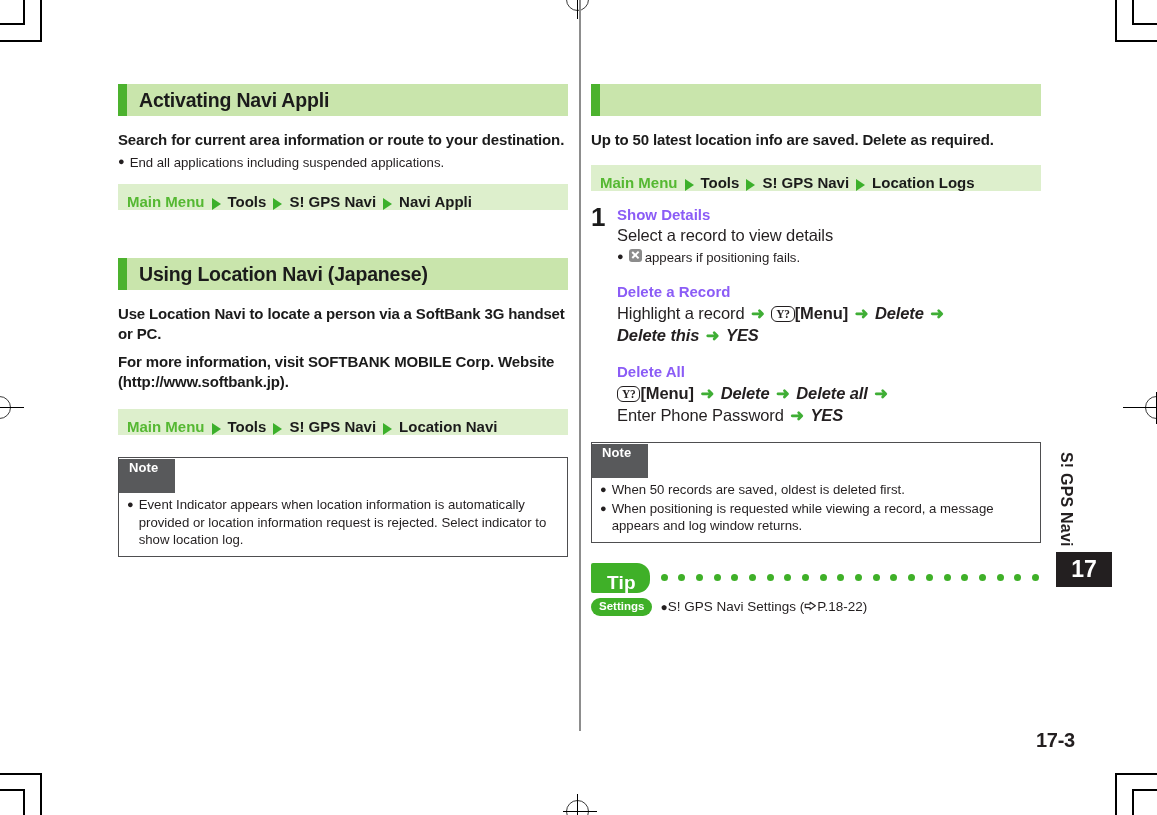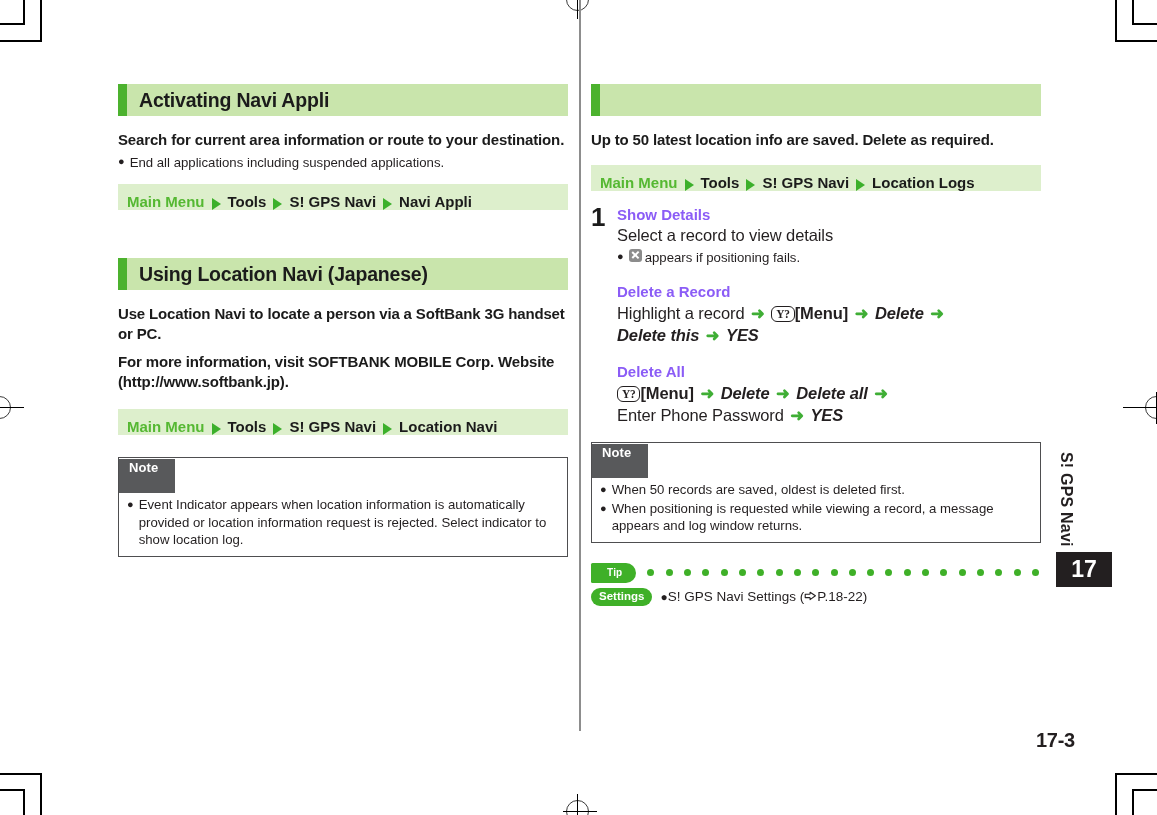--- a/index.html
+++ b/index.html
@@ -228,23 +228,23 @@
 
   
   .tip-wrap { margin-top: 20px; }
   .tip-row {
     display: flex;
     align-items: center;
   }
   .tip-badge {
     background: #3fb028;
     color: #ffffff;
-    font-size: 10px;
-    font-weight: bold;
-    padding: 1px 14px 2px 16px;
+    font-size: 19px;
+    font-weight: bold;
+    padding: 11px 14px 2px 16px;
     border-radius: 2px 13px 13px 2px;
     letter-spacing: 0.2px;
     line-height: 17px;
   }
   .tip-dots {
     flex: 1 1 auto;
     display: flex;
     justify-content: space-between;
     margin-left: 11px;
     margin-right: 2px;

